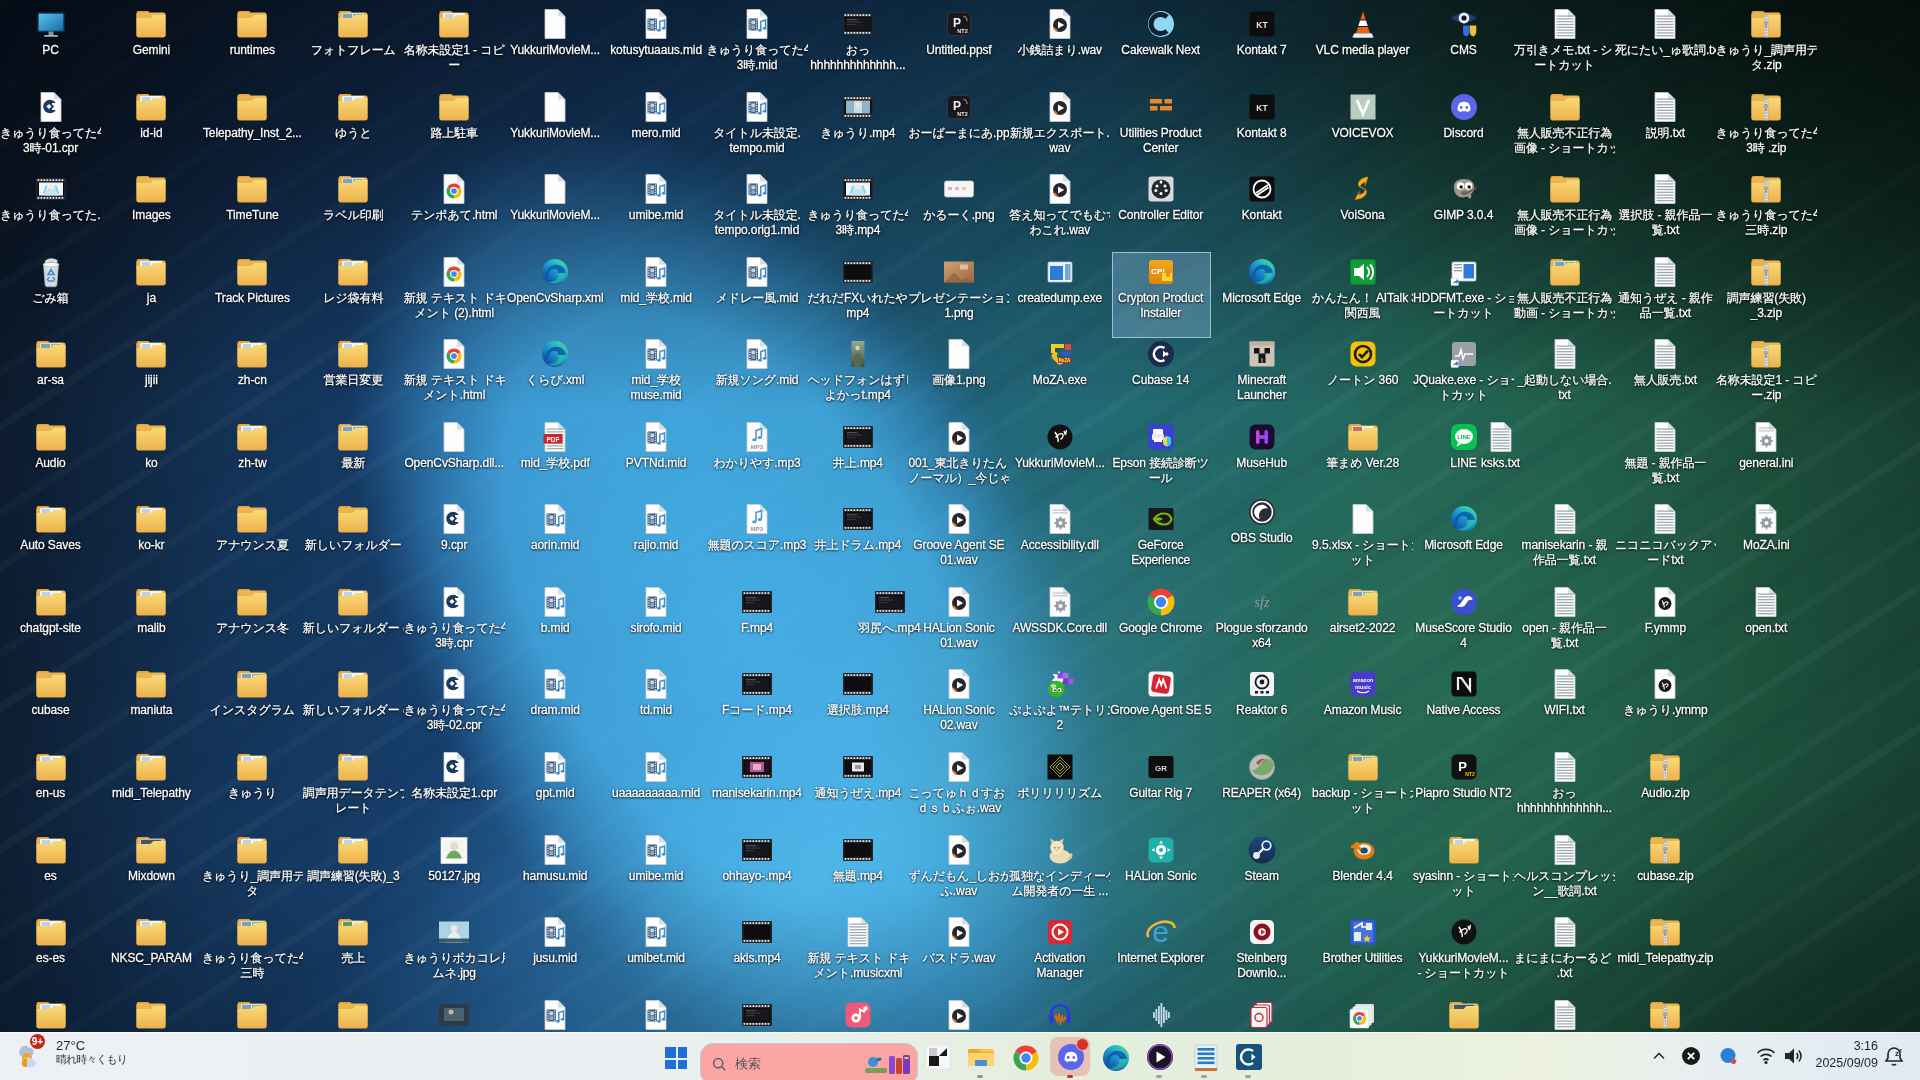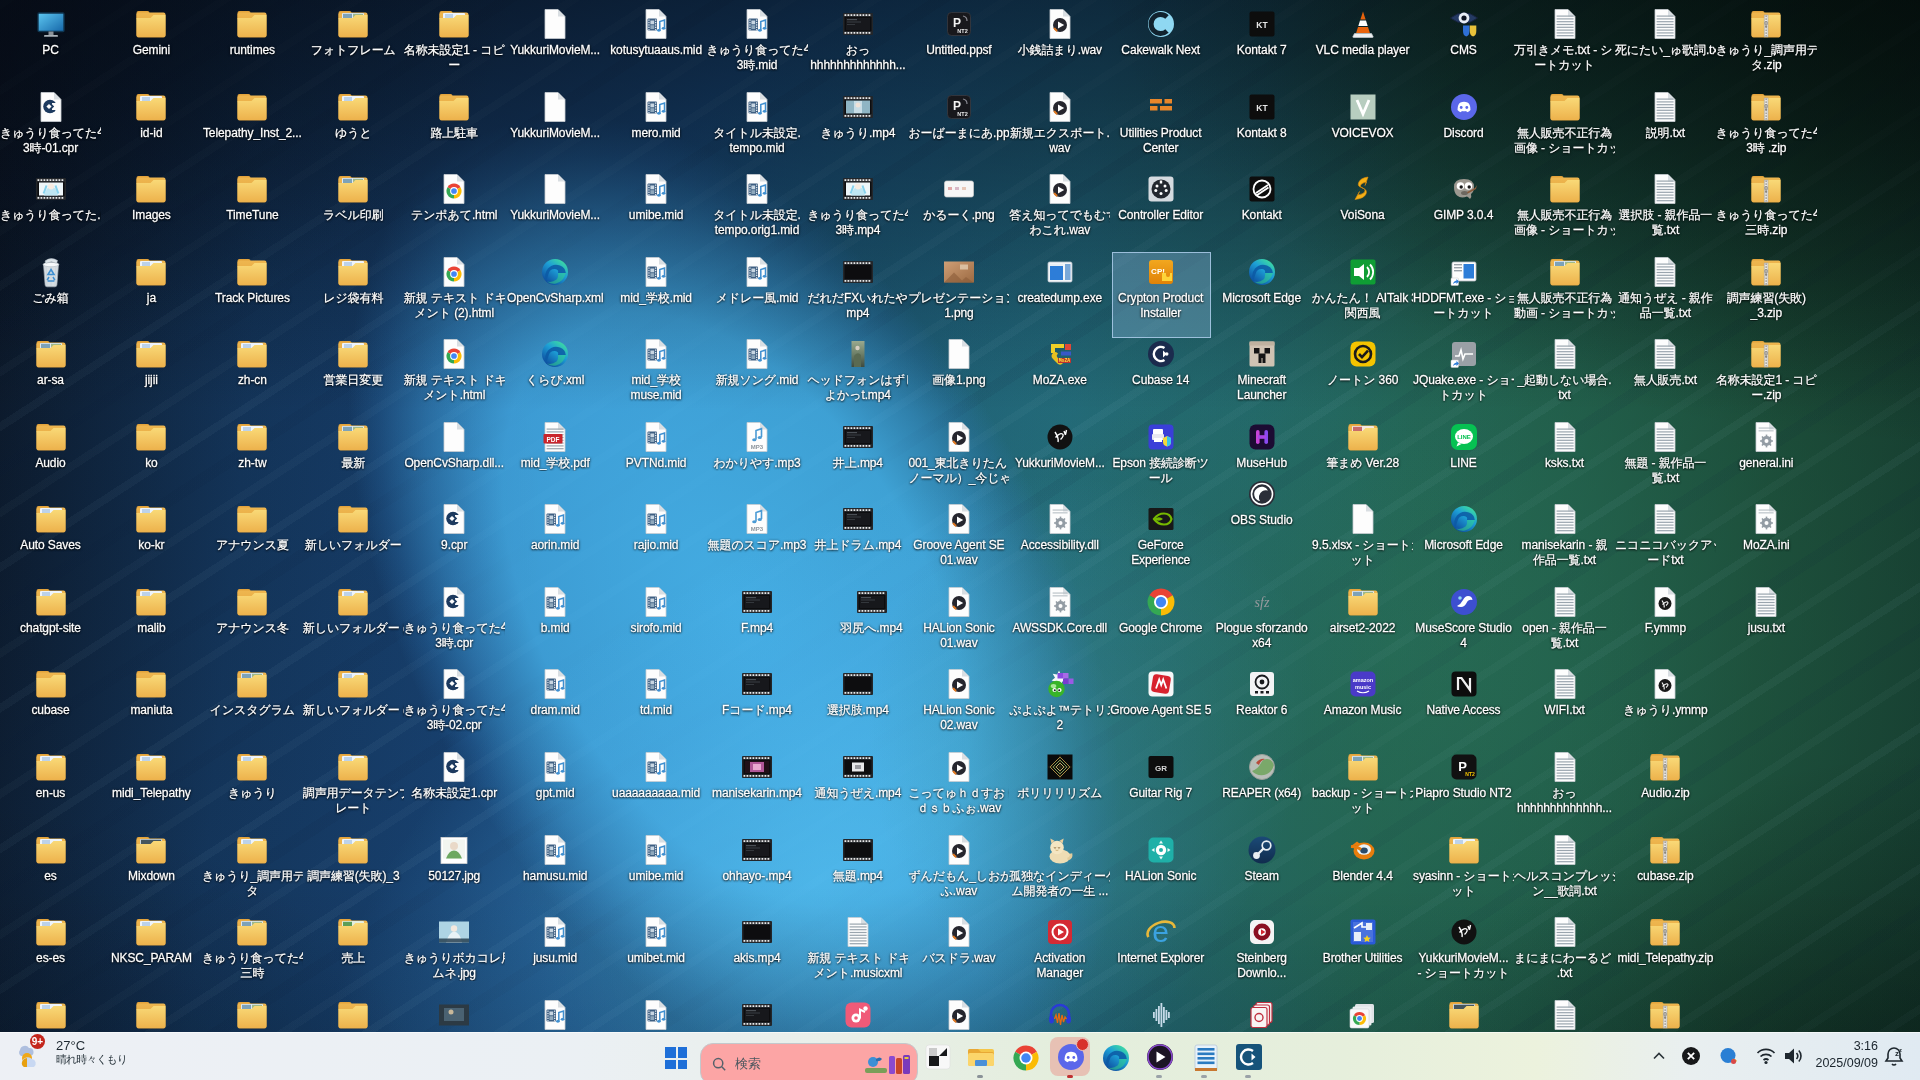--- a/index.html
+++ b/index.html
@@ -2181,21 +2181,21 @@
         <rect x="4" y="10" width="24" height="12" fill="#17181c"></rect>
         <rect x="5" y="11" width="10" height="1.2" fill="#4a4f55"></rect>
         <rect x="5" y="13.5" width="14" height="1" fill="#3a3f44"></rect>
         <rect x="5" y="16" width="8" height="1" fill="#33373c"></rect>
       </svg>
     </div>
     <div class="lb">
       <div>井上ドラム.mp4</div>
     </div>
   </div>
-<div class="cell" style="left:821px;top:585.9px">
+<div class="cell" style="left:839px;top:585.9px">
     <div class="ic">
       <svg width="32" height="32" viewBox="0 0 32 32">
         <rect x="1" y="5" width="30" height="22" rx="1" fill="#23262a"></rect>
         <rect x="2.5" y="6.2" width="1.8" height="1.8" fill="#e8e8e8"></rect>
         <rect x="2.5" y="24" width="1.8" height="1.8" fill="#e8e8e8"></rect>
         <rect x="5.5" y="6.2" width="1.8" height="1.8" fill="#e8e8e8"></rect>
         <rect x="5.5" y="24" width="1.8" height="1.8" fill="#e8e8e8"></rect>
         <rect x="8.5" y="6.2" width="1.8" height="1.8" fill="#e8e8e8"></rect>
         <rect x="8.5" y="24" width="1.8" height="1.8" fill="#e8e8e8"></rect>
         <rect x="11.5" y="6.2" width="1.8" height="1.8" fill="#e8e8e8"></rect>
@@ -2976,21 +2976,21 @@
         <rect x="3.5" y="3.5" width="25" height="25" rx="6" fill="#1c0b33"></rect>
         <rect x="10" y="9" width="3.6" height="14" rx="1.8" fill="#c843d8"></rect>
         <rect x="18.4" y="9" width="3.6" height="14" rx="1.8" fill="#8a4af0"></rect>
         <rect x="12" y="14.2" width="8" height="3.6" fill="#a845e4"></rect>
       </svg>
     </div>
     <div class="lb">
       <div>MuseHub</div>
     </div>
   </div>
-<div class="cell" style="left:1211.2px;top:478px">
+<div class="cell" style="left:1211.2px;top:496px">
     <div class="ic">
       <svg width="32" height="32" viewBox="0 0 32 32">
         <circle cx="16" cy="16" r="13" fill="#2b2e38"></circle>
         <circle cx="16" cy="16" r="10.5" fill="none" stroke="#fff" stroke-width="1.6"></circle>
         <path d="M11 10.5 a7 7 0 0 0 3 12.5 a7.5 7.5 0 0 1 -1 -5 a7 7 0 0 1 9 -5.5 a7 7 0 0 0 -11 -2 z" fill="#fff"></path>
       </svg>
     </div>
     <div class="lb">
       <div>OBS Studio</div>
     </div>
@@ -3503,21 +3503,21 @@
         <rect x="7.6" y="21.5" width="17" height="1.2" fill="#9aa5ae"></rect>
         <rect x="7.6" y="24.3" width="17" height="1.2" fill="#9aa5ae"></rect>
         <rect x="7.6" y="27.1" width="17" height="1.2" fill="#9aa5ae"></rect>
       </svg>
     </div>
     <div class="lb">
       <div>_起動しない場合.</div>
       <div>txt</div>
     </div>
   </div>
-<div class="cell" style="left:1514.0px;top:420.8px">
+<div class="cell" style="left:1450px;top:420.8px">
     <div class="ic">
       <svg width="32" height="32" viewBox="0 0 32 32">
         <path d="M6 1.5 h13 l7 7 v22 h-20 z" fill="#fdfdfd" stroke="#c8cdd2" stroke-width="0.8"></path>
         <path d="M19 1.5 l7 7 h-7 z" fill="#d9dee2"></path>
         <rect x="7.6" y="7.5" width="17" height="1.2" fill="#9aa5ae"></rect>
         <rect x="7.6" y="10.3" width="17" height="1.2" fill="#9aa5ae"></rect>
         <rect x="7.6" y="13.1" width="17" height="1.2" fill="#9aa5ae"></rect>
         <rect x="7.6" y="15.9" width="17" height="1.2" fill="#9aa5ae"></rect>
         <rect x="7.6" y="18.7" width="17" height="1.2" fill="#9aa5ae"></rect>
         <rect x="7.6" y="21.5" width="17" height="1.2" fill="#9aa5ae"></rect>
@@ -4034,21 +4034,21 @@
         <rect x="7.6" y="10.3" width="17" height="1.2" fill="#9aa5ae"></rect>
         <rect x="7.6" y="13.1" width="17" height="1.2" fill="#9aa5ae"></rect>
         <rect x="7.6" y="15.9" width="17" height="1.2" fill="#9aa5ae"></rect>
         <rect x="7.6" y="18.7" width="17" height="1.2" fill="#9aa5ae"></rect>
         <rect x="7.6" y="21.5" width="17" height="1.2" fill="#9aa5ae"></rect>
         <rect x="7.6" y="24.3" width="17" height="1.2" fill="#9aa5ae"></rect>
         <rect x="7.6" y="27.1" width="17" height="1.2" fill="#9aa5ae"></rect>
       </svg>
     </div>
     <div class="lb">
-      <div>jusu.txt</div>
+      <div>open.txt</div>
     </div>
   </div>
 <div id="tb"></div>
 <div id="wx">
     <div style="position:relative;width:34px;height:34px"><svg width="32" height="32" viewBox="0 0 32 32">
         <path d="M6 12 a5 5 0 0 1 9 -2 a4 4 0 0 1 1 8 h-9 a4 4 0 0 1 -1 -6 z" fill="#aebfdf"></path>
 <circle cx="13" cy="20" r="5" fill="#f0a818"></circle>
 <path d="M8 24 a6 6 0 0 1 10 -3 a4.5 4.5 0 0 1 2 8 h-10 a4.5 4.5 0 0 1 -2 -5 z" fill="#c8d8f2"></path>
 <path d="M8 24 a6 6 0 0 1 5 -4 l0 9 h-3 a4.5 4.5 0 0 1 -2 -5 z" fill="#e8a010"></path>
       </svg><div style="position:absolute;left:16px;top:-4px;width:15px;height:15px;border-radius:8px;background:#c4261d;color:#fff;font-size:10px;font-weight:bold;text-align:center;line-height:15px">9+</div></div>

